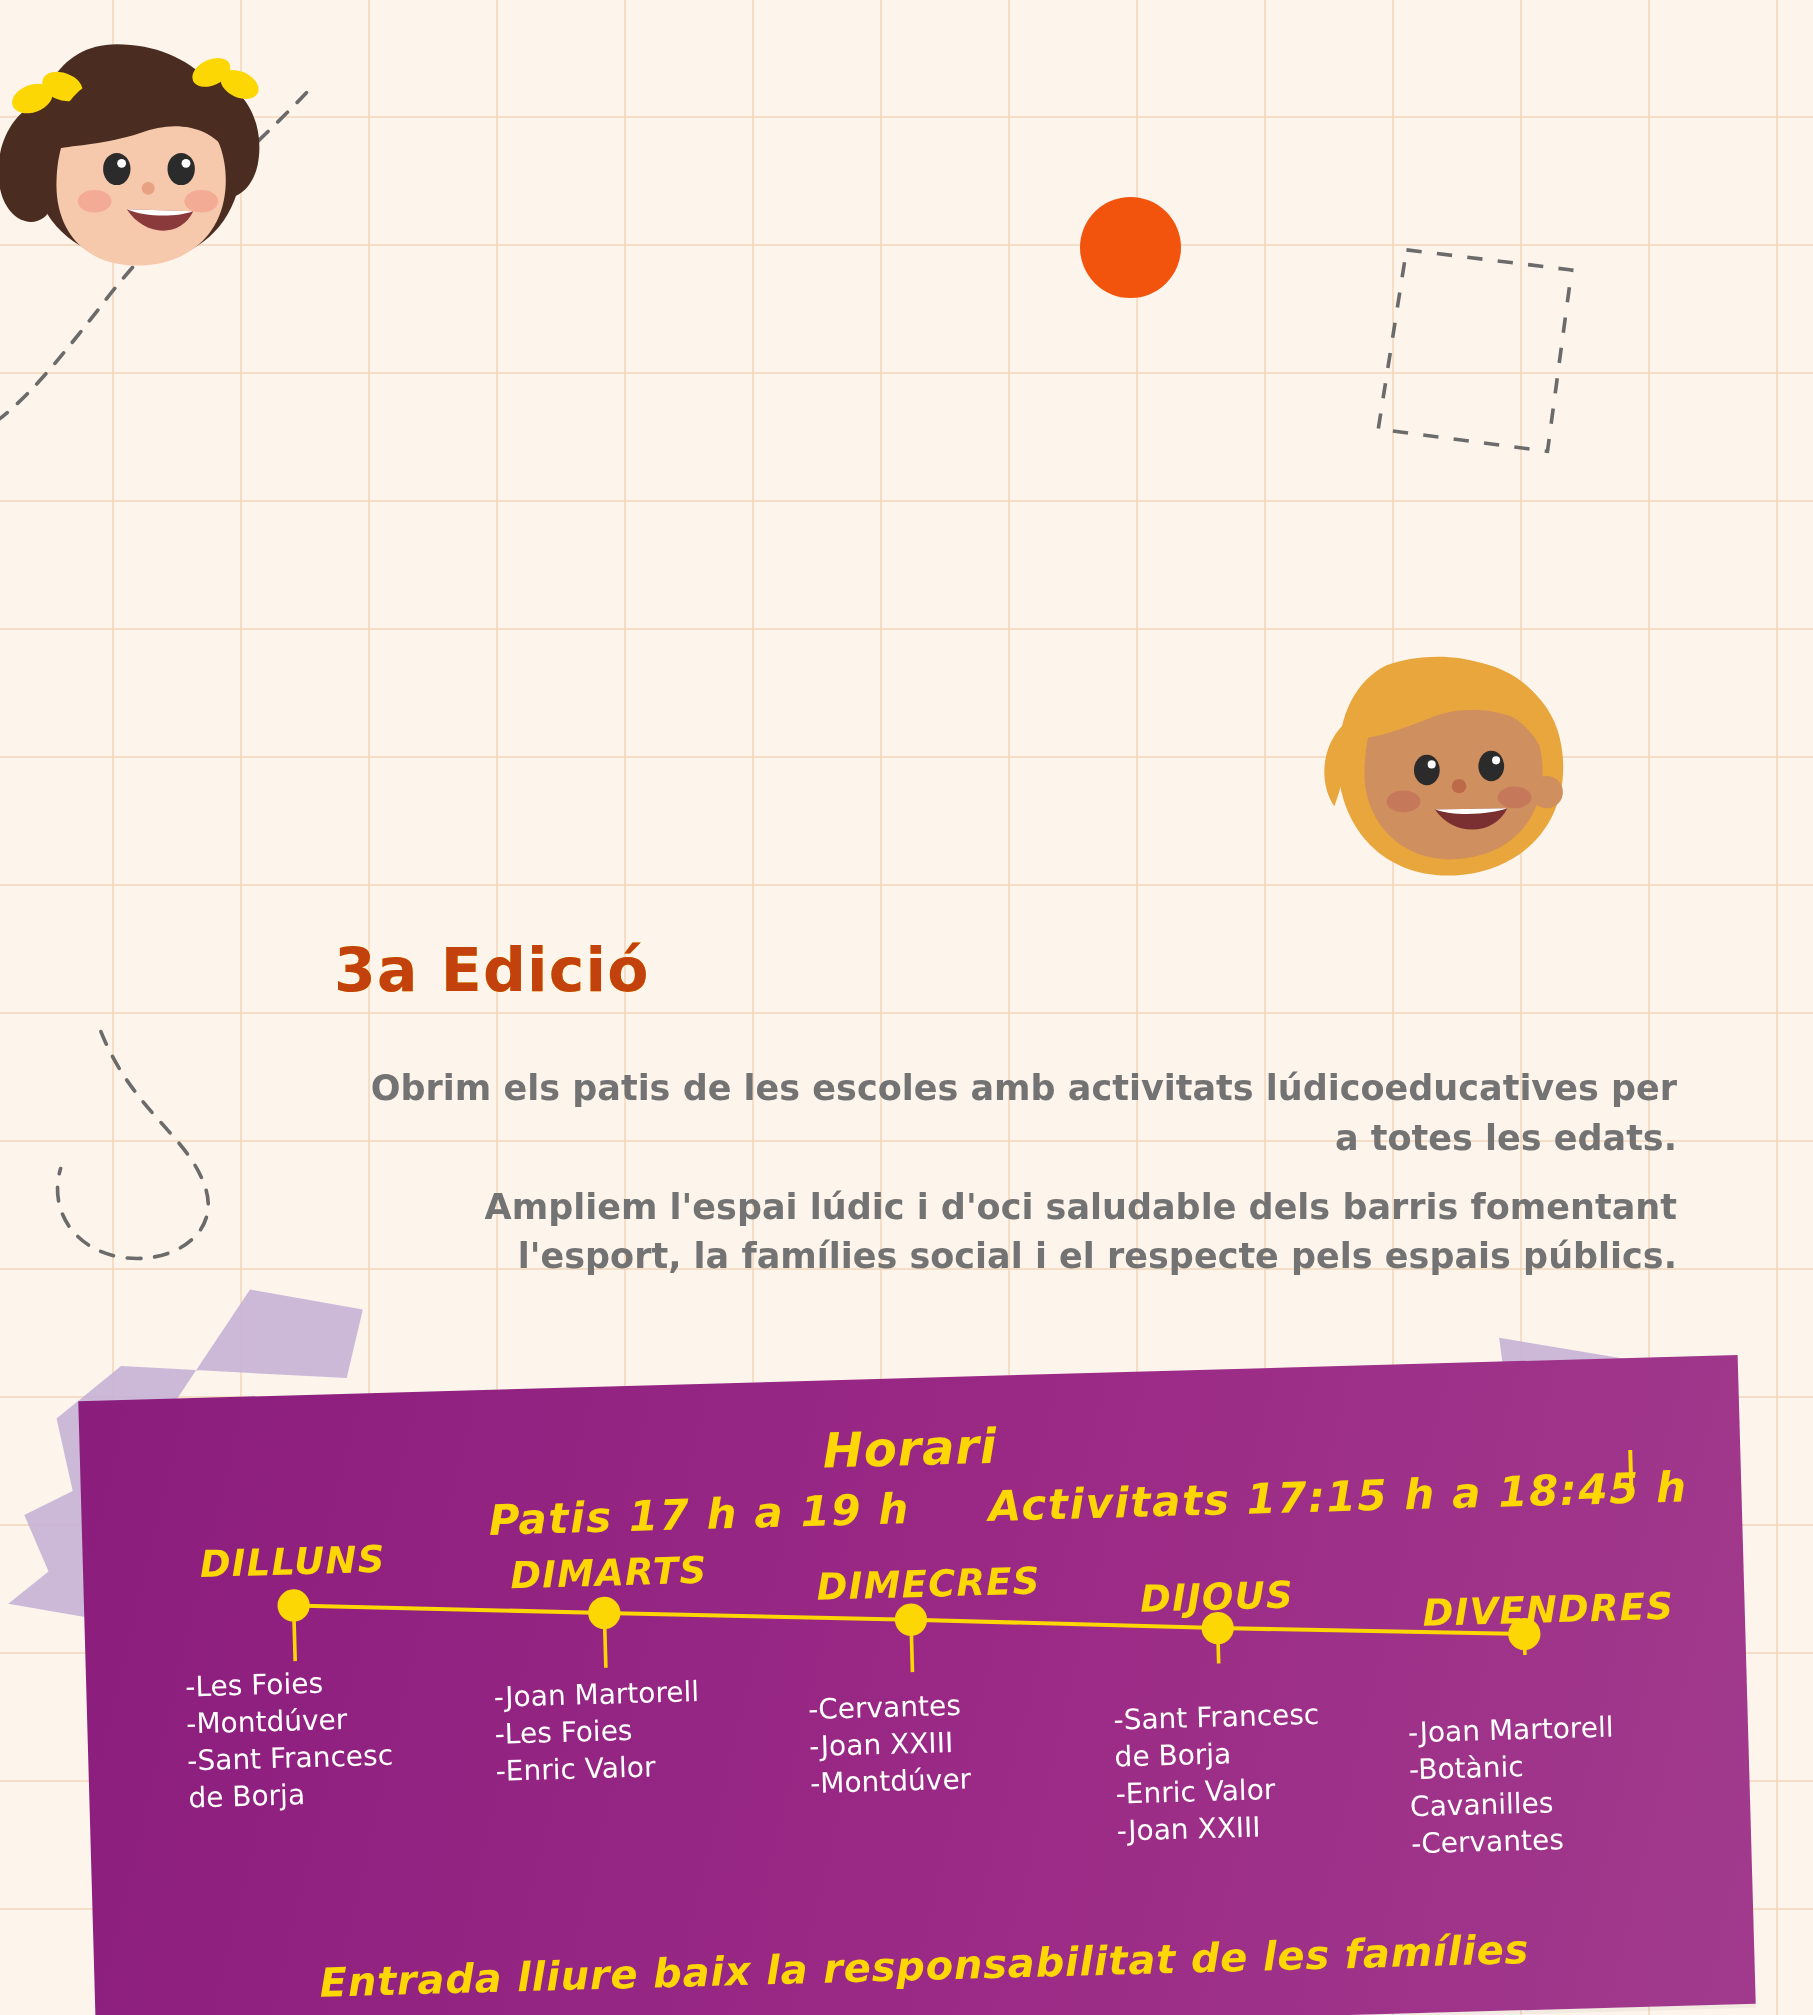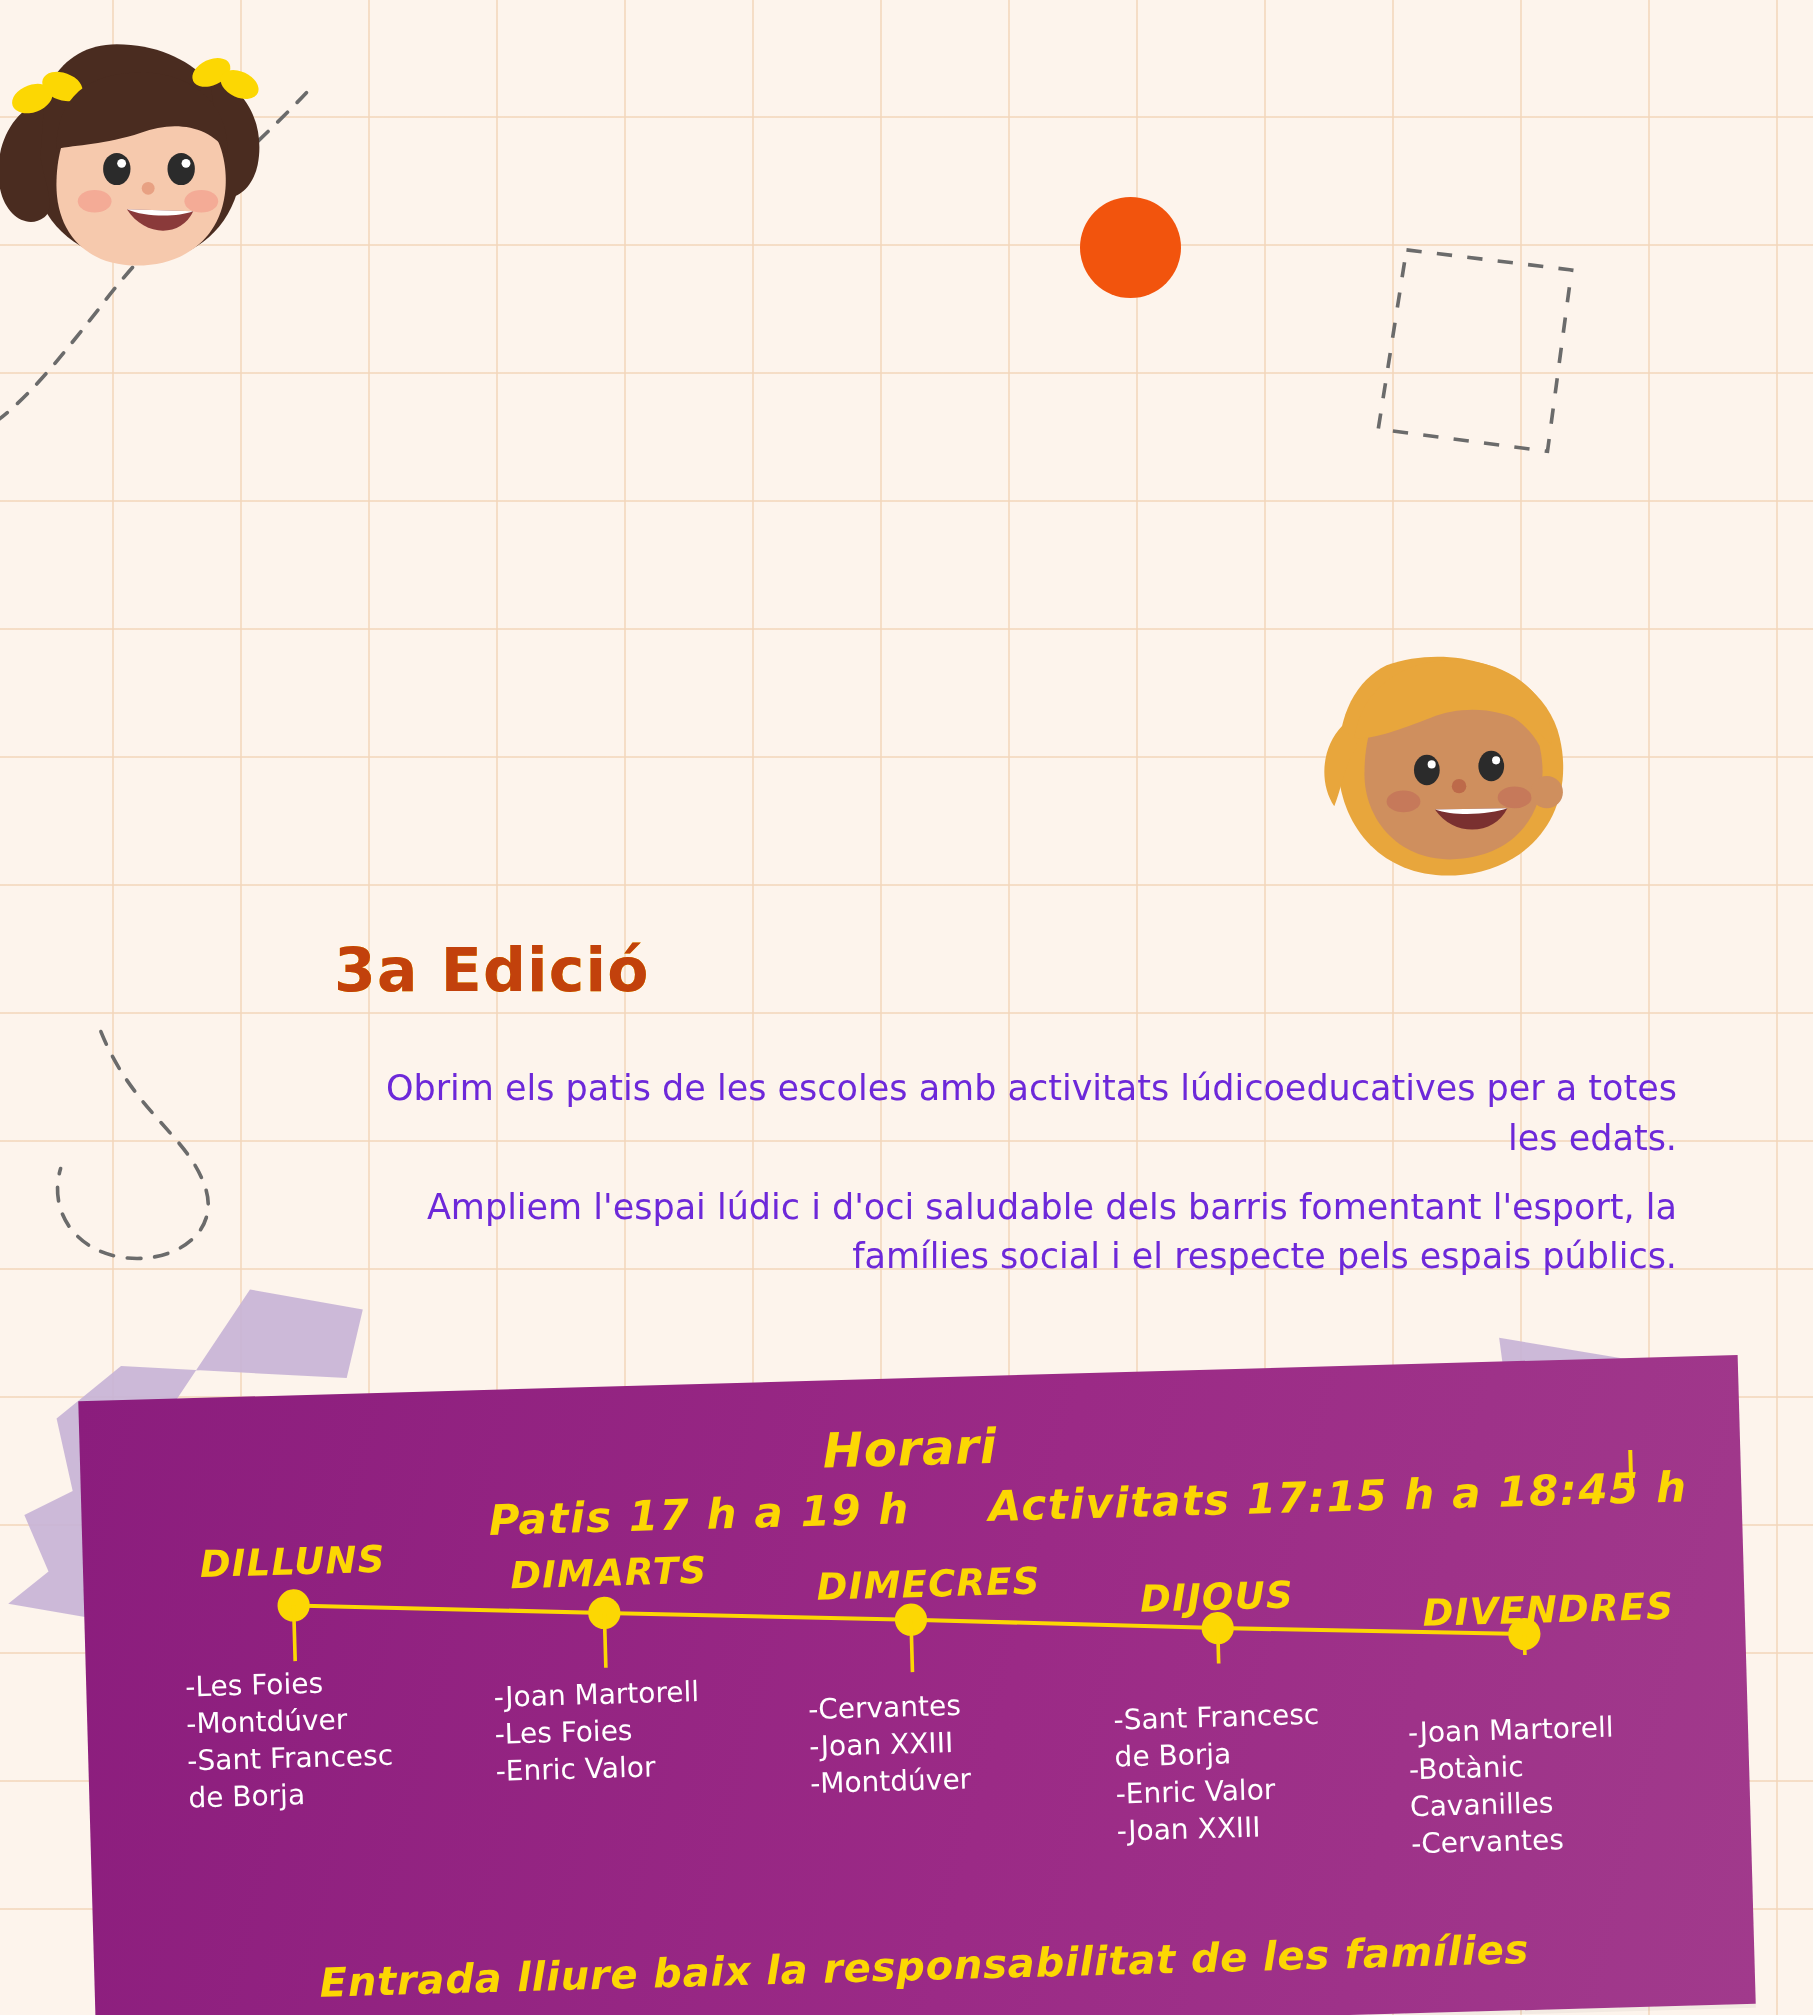--- a/index.html
+++ b/index.html
@@ -74,23 +74,23 @@
     background: #f2540d;
   }
 
   
   .intro {
     position: absolute;
     left: 363px;
     top: 1064px;
     width: 1314px;
     text-align: right;
-    color: #6d28d9;
-    font-family: "DejaVu Sans", sans-serif;
-    font-weight: normal;
+    color: #737373;
+    font-family: "DejaVu Sans", sans-serif;
+    font-weight: bold;
     font-size: 35px;
     line-height: 1.42;
   }
   .intro p { margin: 0 0 19.3px 0; }
 
   .panel {
     position: absolute;
     left: 87px;
     top: 1378px;
     width: 1660px;

